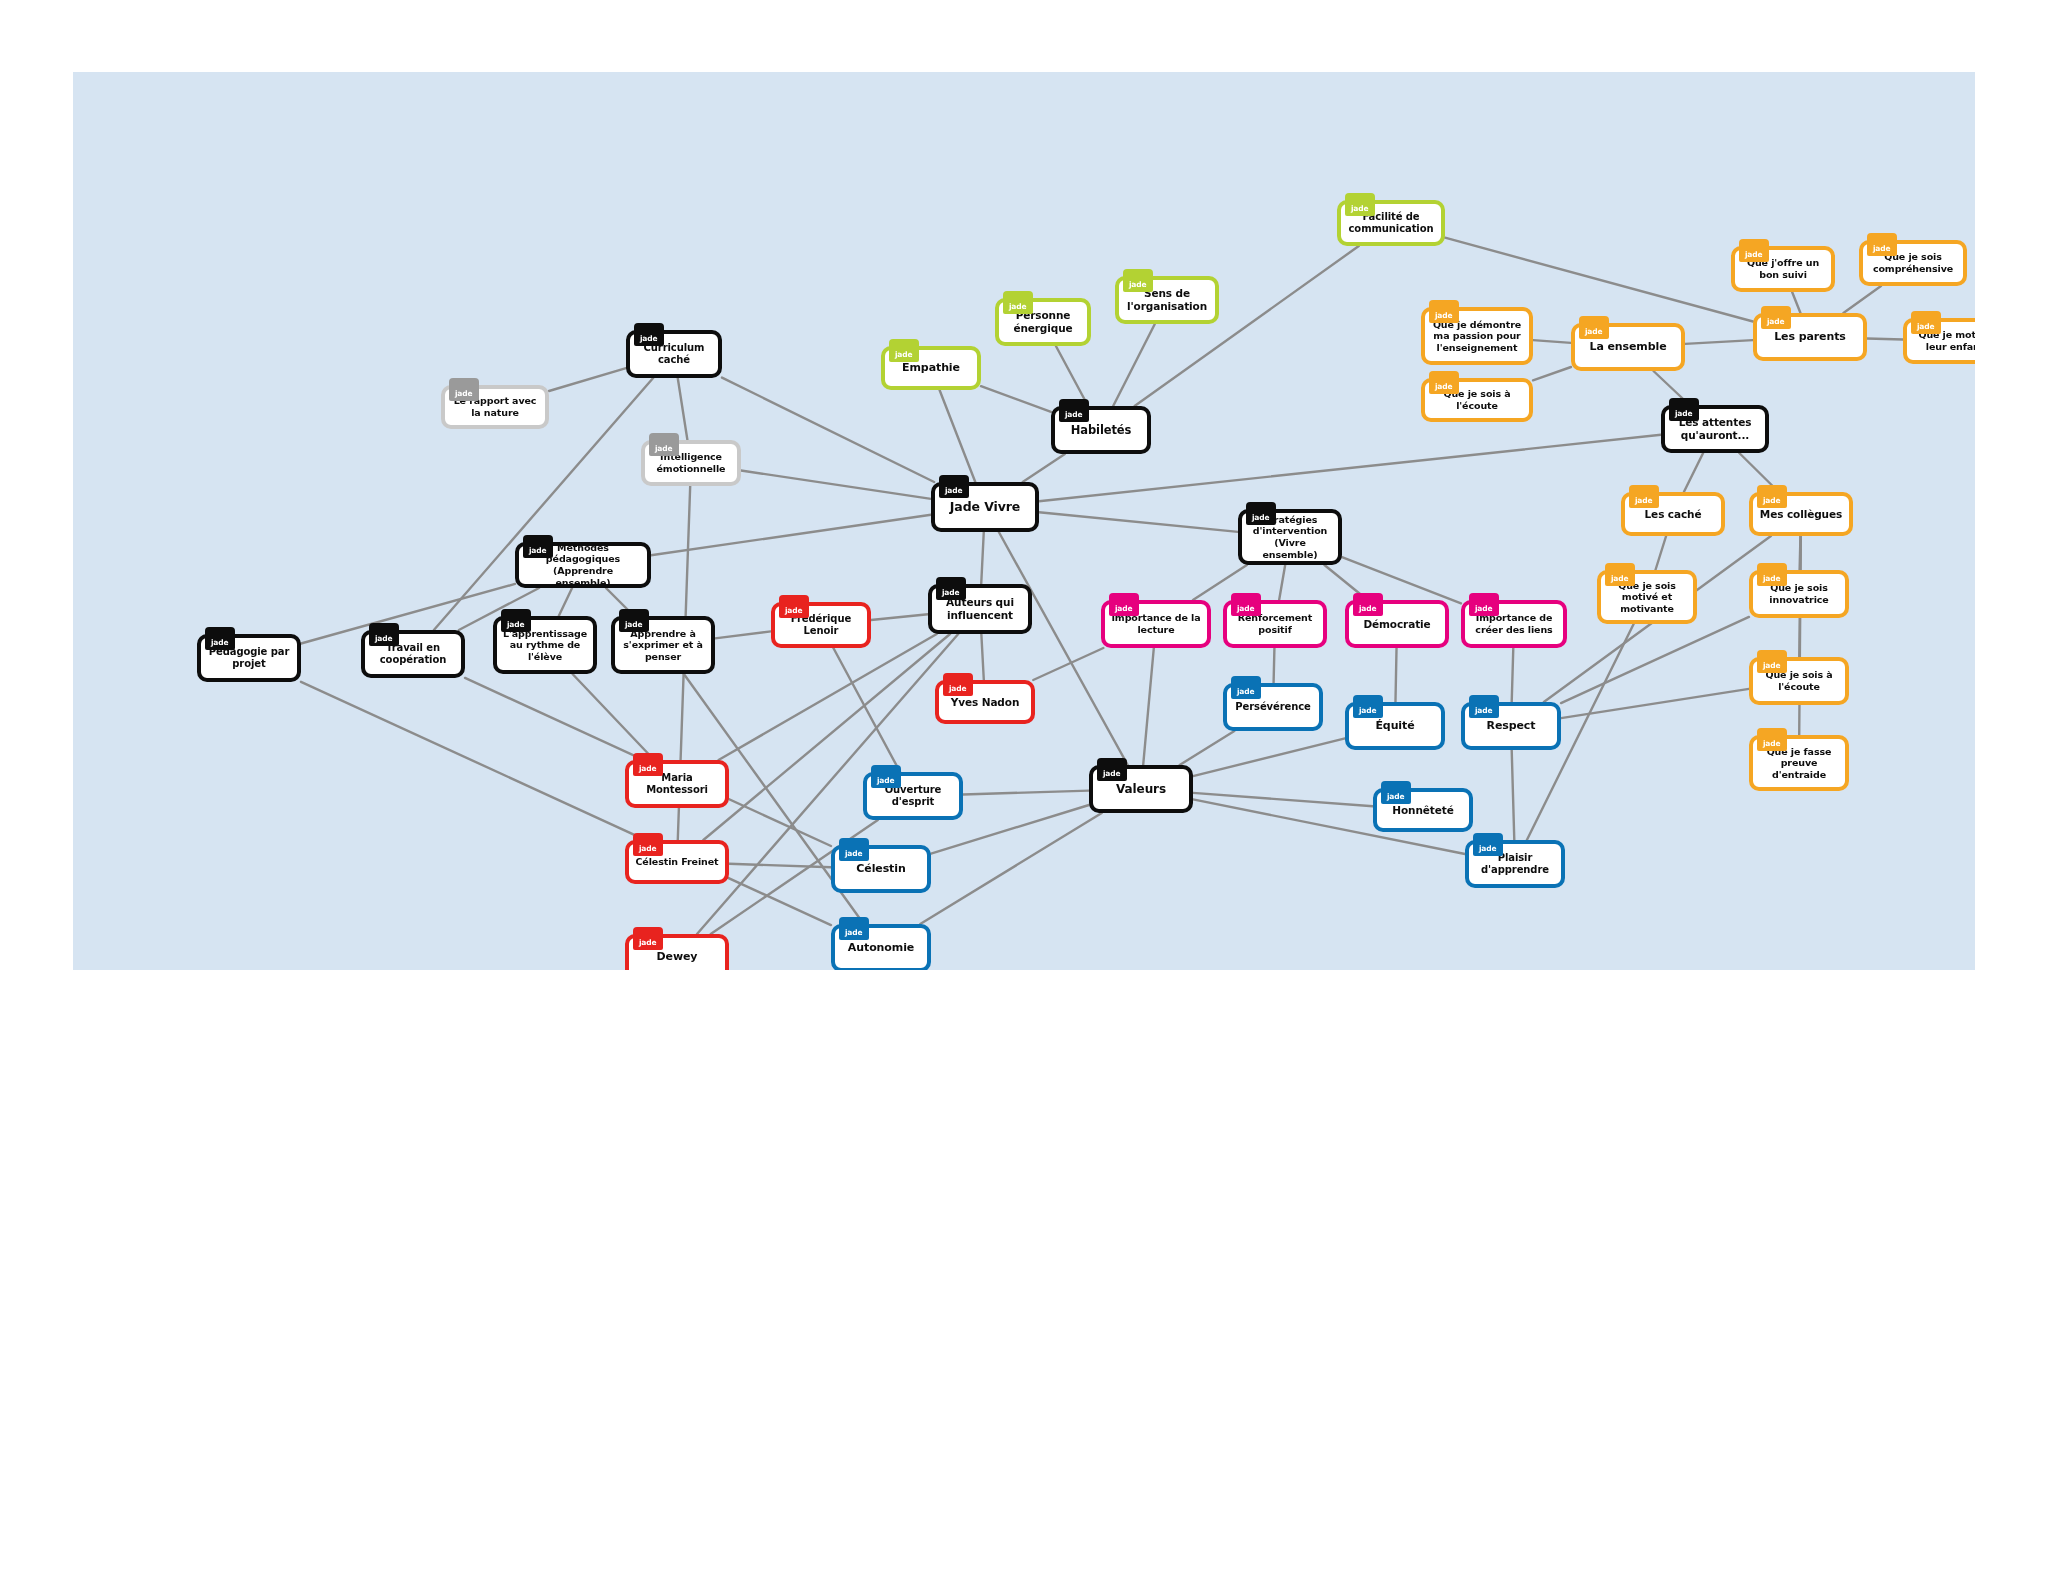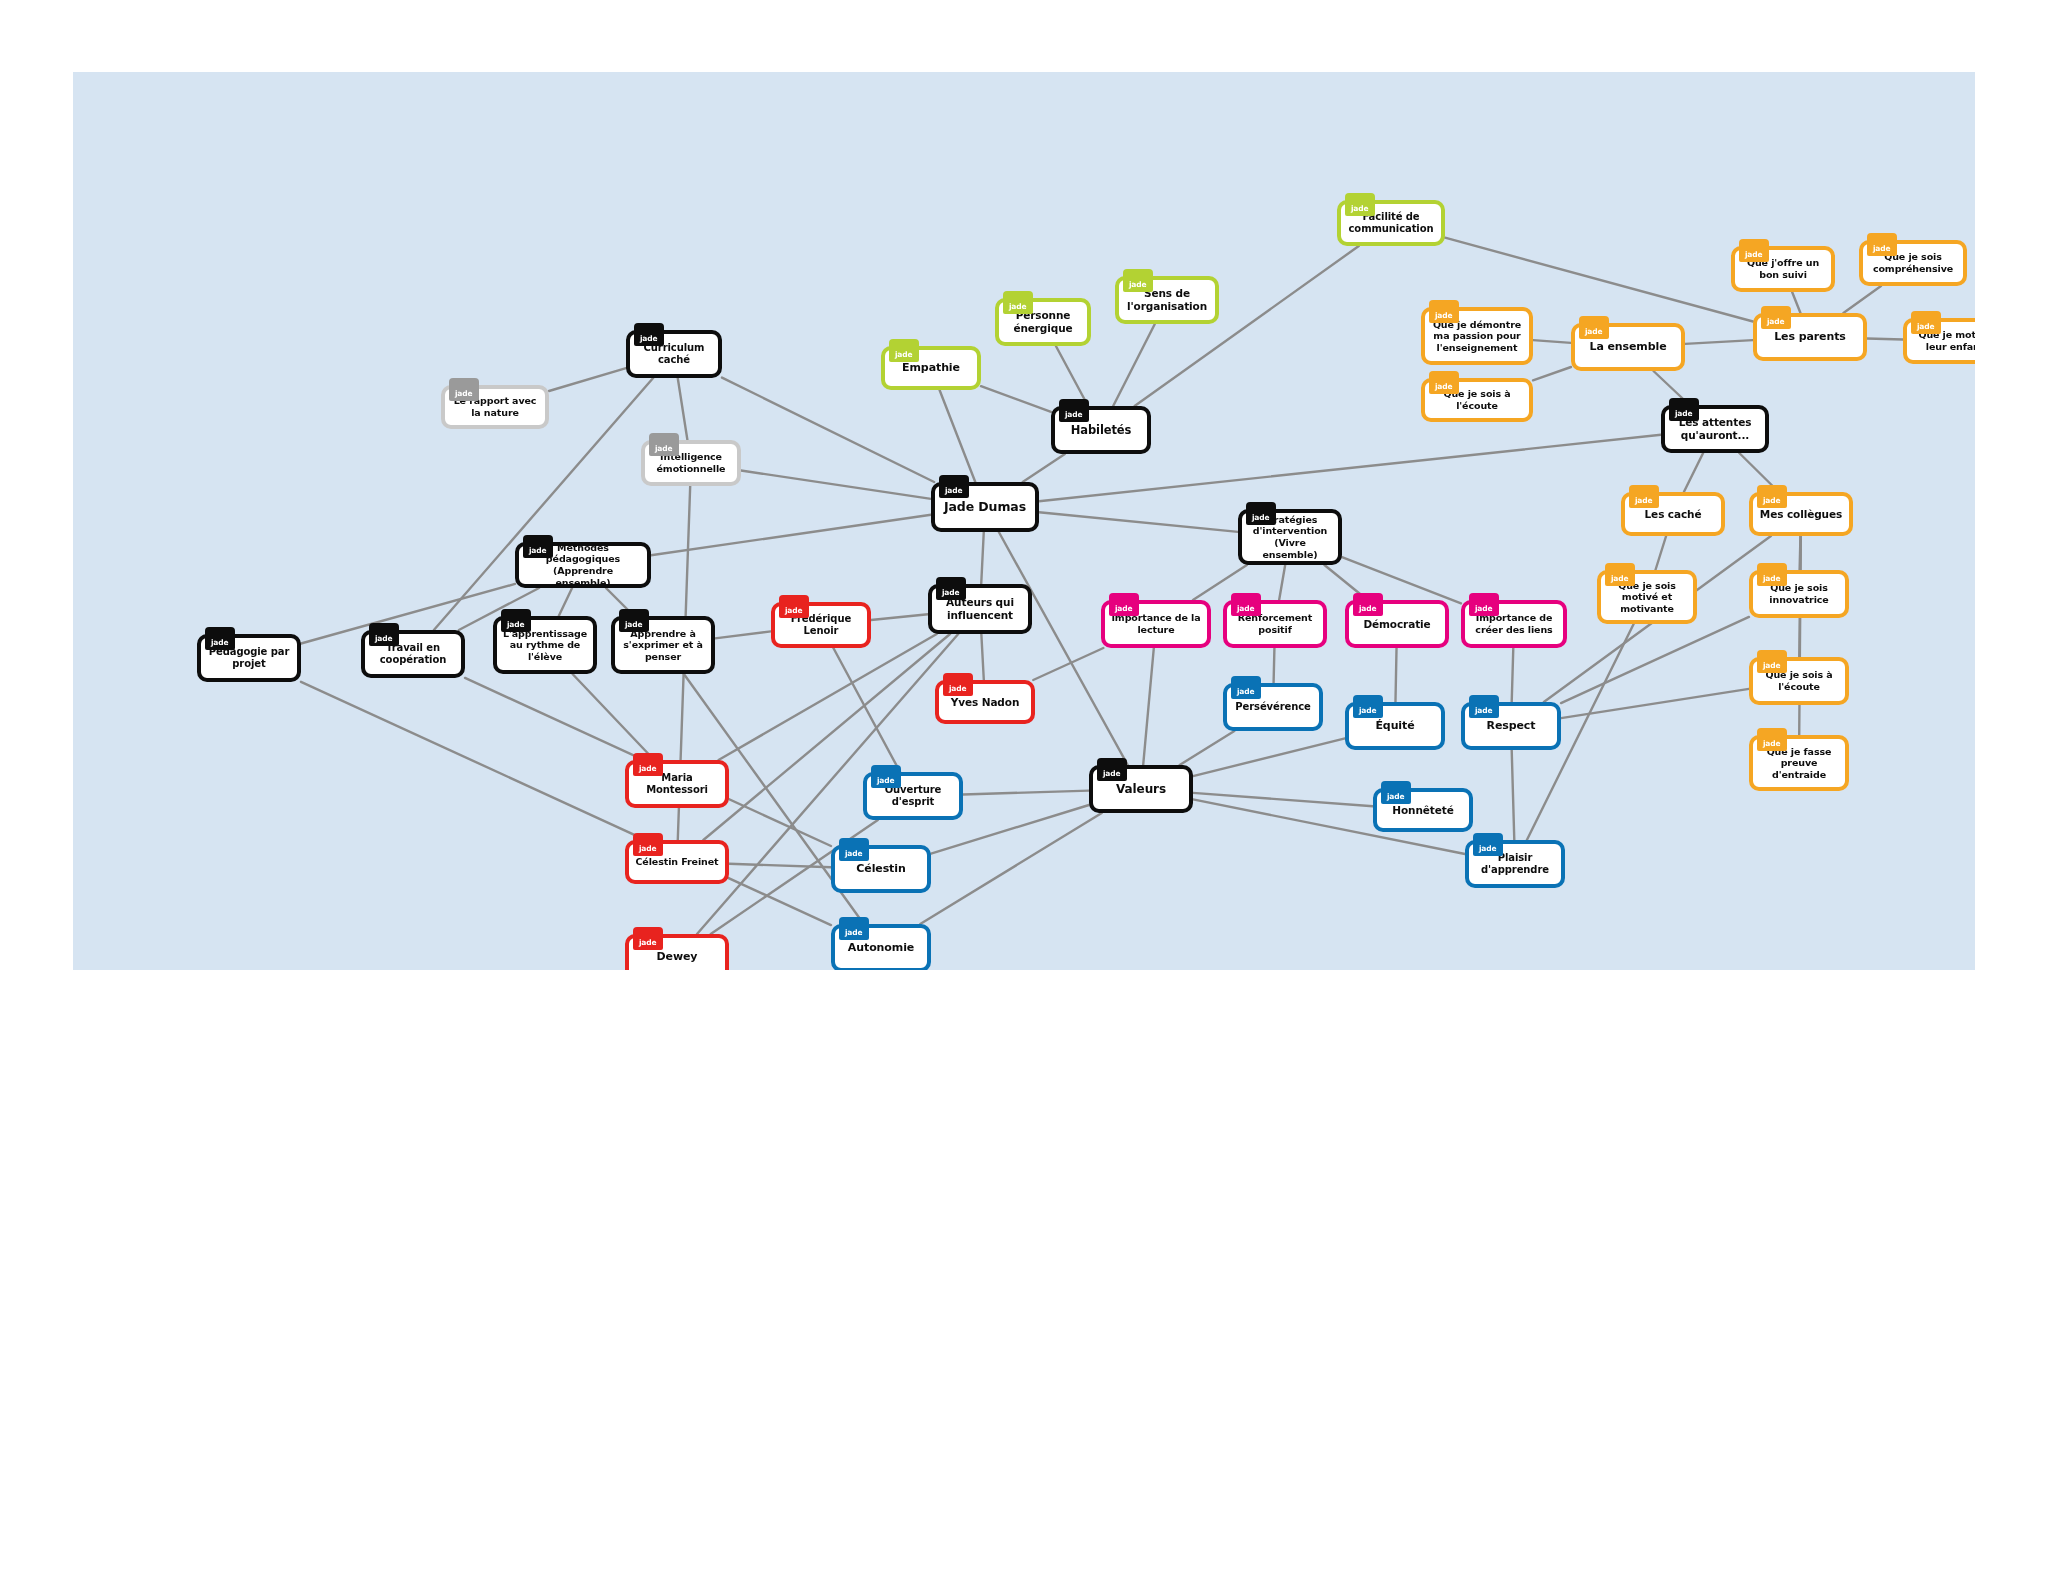--- a/index.html
+++ b/index.html
@@ -167,21 +167,21 @@
         <line x1="642" y1="566.4177215189874" x2="698" y2="559.3291139240506" stroke="#8c8c8c" stroke-width="2.4" stroke-linecap="round"></line>
         <line x1="610.8646864686468" y1="602" x2="790.7326732673267" y2="852" stroke="#8c8c8c" stroke-width="2.4" stroke-linecap="round"></line>
         <line x1="656" y1="791.7843137254902" x2="758" y2="795.2843137254902" stroke="#8c8c8c" stroke-width="2.4" stroke-linecap="round"></line>
         <line x1="637.7142857142857" y1="862" x2="804.8198757763976" y2="748" stroke="#8c8c8c" stroke-width="2.4" stroke-linecap="round"></line>
         <line x1="760.374269005848" y1="576" x2="827.0877192982456" y2="700" stroke="#8c8c8c" stroke-width="2.4" stroke-linecap="round"></line>
         <line x1="960.2307692307693" y1="608" x2="1030.3846153846155" y2="576" stroke="#8c8c8c" stroke-width="2.4" stroke-linecap="round"></line>
       </svg>
     <div id="node-layer">
         <div class="node c-black" style="left: 858px; top: 410px; width: 108px; height: 50px; font-size: 12.5px;">
           <span class="tag">jade</span>
-          <span class="label">Jade Dumas</span>
+          <span class="label">Jade Vivre</span>
         </div>
         <div class="node c-black" style="left: 553px; top: 258px; width: 96px; height: 48px; font-size: 10px;">
           <span class="tag">jade</span>
           <span class="label">Curriculum<br>caché</span>
         </div>
         <div class="node c-gray" style="left: 368px; top: 313px; width: 108px; height: 44px; font-size: 9.5px;">
           <span class="tag">jade</span>
           <span class="label">Le rapport avec<br>la nature</span>
         </div>
         <div class="node c-gray" style="left: 568px; top: 368px; width: 100px; height: 46px; font-size: 9.5px;">

